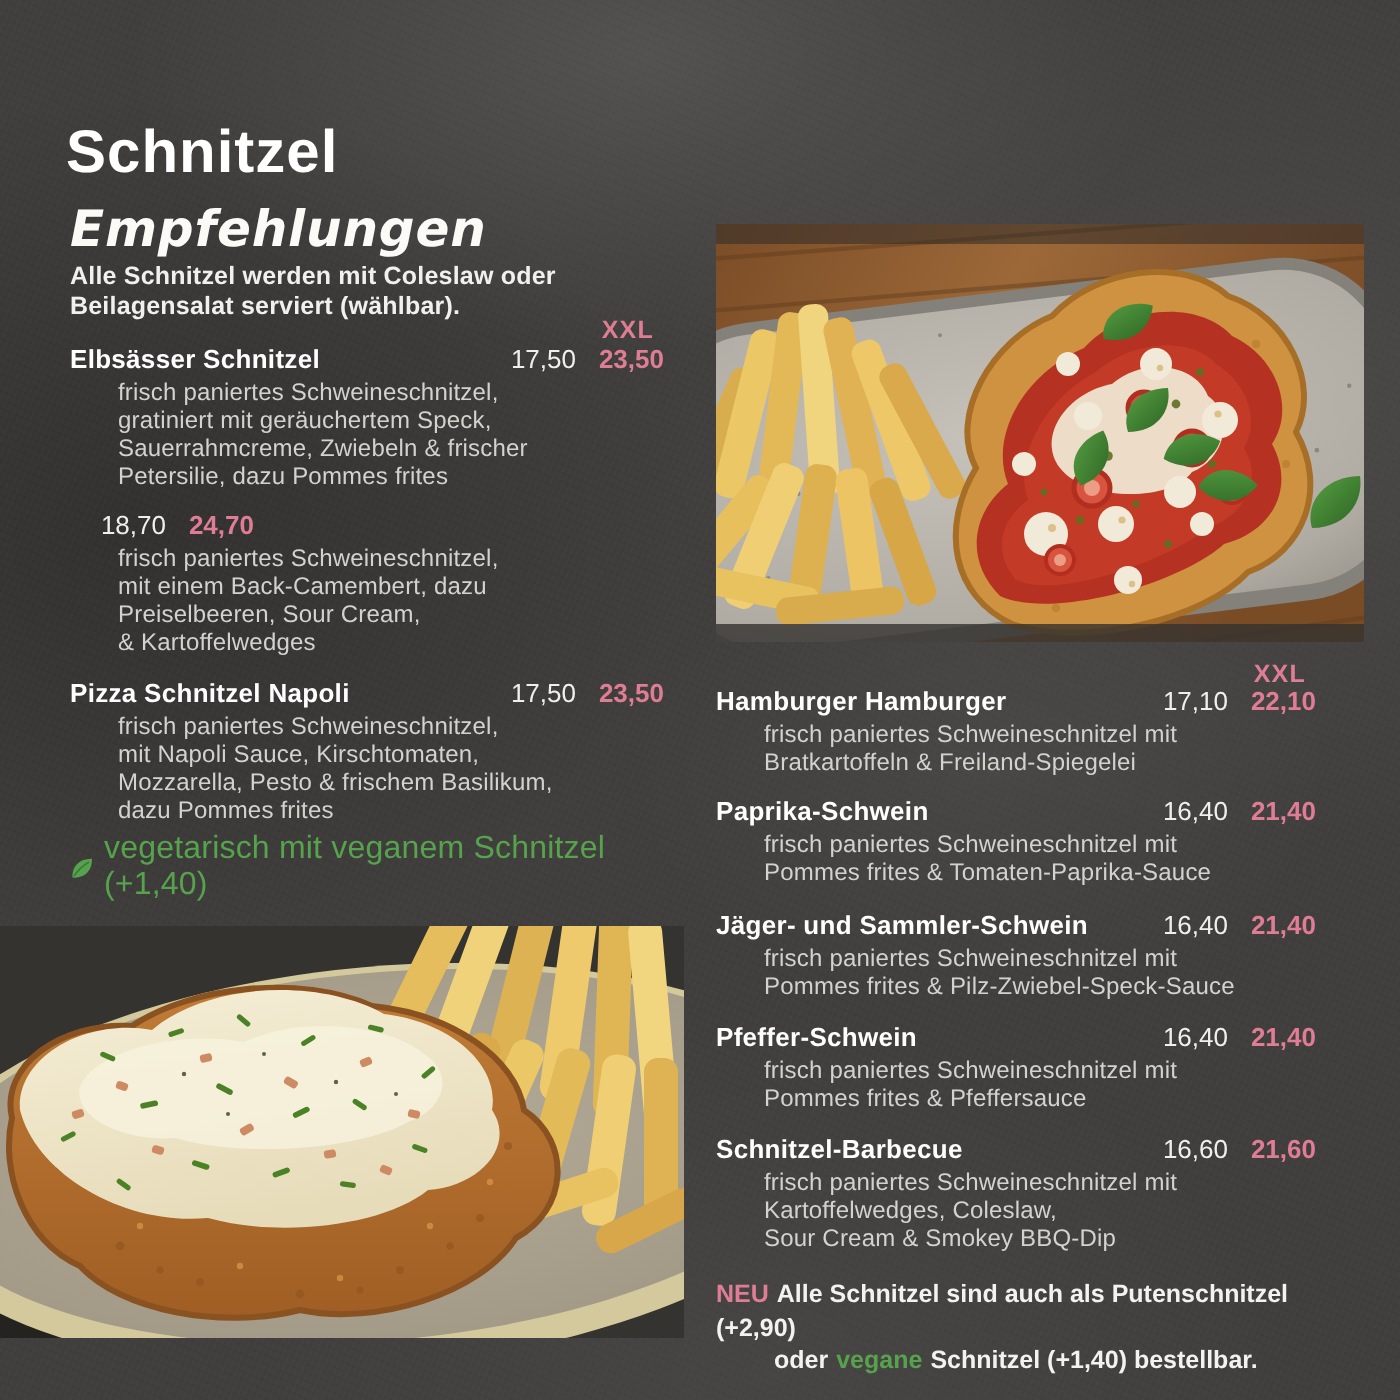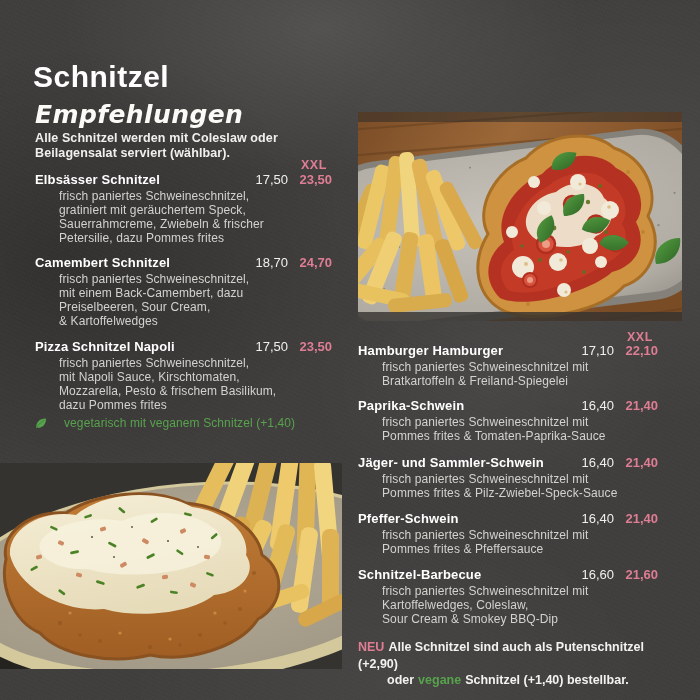--- a/index.html
+++ b/index.html
@@ -52,22 +52,22 @@
   .item{position:absolute;left:0;width:100%;}
   .item-head{display:flex;align-items:baseline;}
   .item-name{flex:1;font-size:13px;font-weight:700;color:#ffffff;letter-spacing:.15px;}
   .price{width:48px;text-align:right;font-size:13px;color:#f0efed;}
   .price-xxl{width:44px;text-align:right;font-size:13px;font-weight:700;color:#de7d94;}
   .item-desc{
     margin-top:3px;font-size:12px;color:#d4d2cf;line-height:13.9px;
     white-space:pre-line;letter-spacing:.1px;margin-left:24px;
   }
   .veg-note{
-    margin-top:3px;display:flex;align-items:center;gap:17px;
-    font-size:12px;color:#57a24d;letter-spacing:.1px;
+    margin-top:3px;display:flex;align-items:center;gap:5px;
+    font-size:16px;color:#57a24d;letter-spacing:.1px;
   }
   .veg-note svg{flex:0 0 auto;}
   
   .footer-note{position:absolute;left:0;top:639px;width:100%;font-size:12.5px;font-weight:700;color:#f3f2f0;line-height:16.5px;}
   .footer-note .badge{color:#de7d94;margin-right:4px;}
   .footer-note .green{color:#57a24d;margin:0 4px;}
   .fline2{margin-left:29px;}
   
   .photo{position:absolute;overflow:hidden;}
   .photo svg{display:block;width:100%;height:100%;}
@@ -95,21 +95,20 @@
         <span class="price-xxl">23,50</span>
       </div>
       <div class="item-desc">frisch paniertes Schweineschnitzel,
 gratiniert mit geräuchertem Speck,
 Sauerrahmcreme, Zwiebeln &amp; frischer
 Petersilie, dazu Pommes frites</div>
     </div>
 
     <div class="item" style="top:255px">
       <div class="item-head">
-        <span class="item-name">Camembert Schnitzel</span>
         <span class="price">18,70</span>
         <span class="price-xxl">24,70</span>
       </div>
       <div class="item-desc">frisch paniertes Schweineschnitzel,
 mit einem Back-Camembert, dazu
 Preiselbeeren, Sour Cream,
 &amp; Kartoffelwedges</div>
     </div>
 
     <div class="item" style="top:339px">

